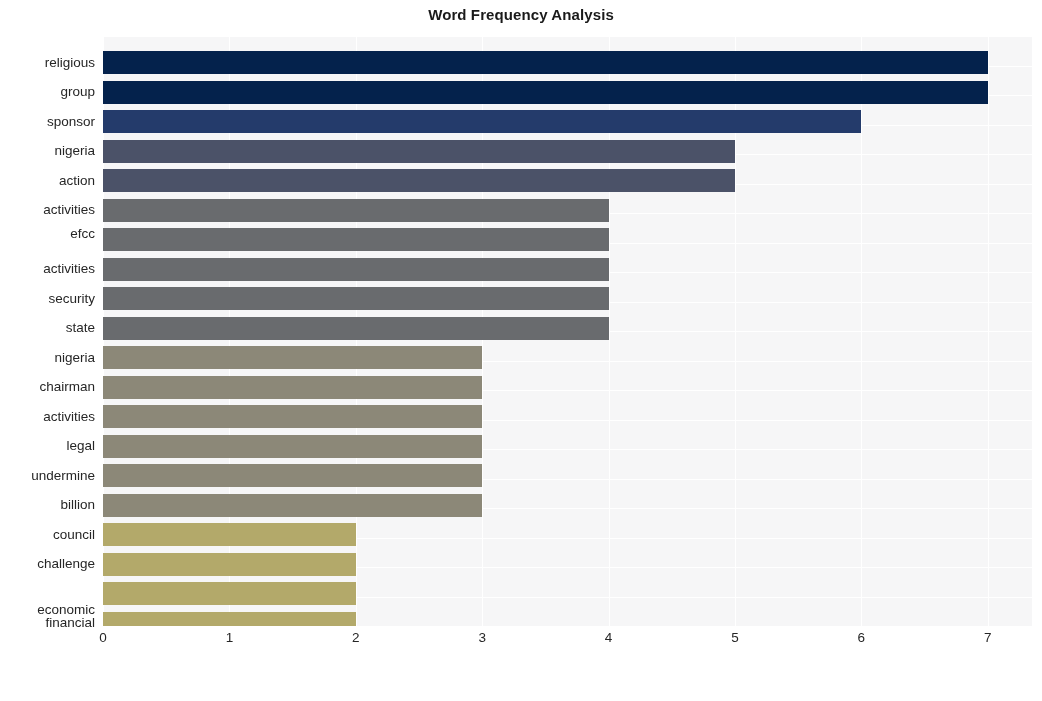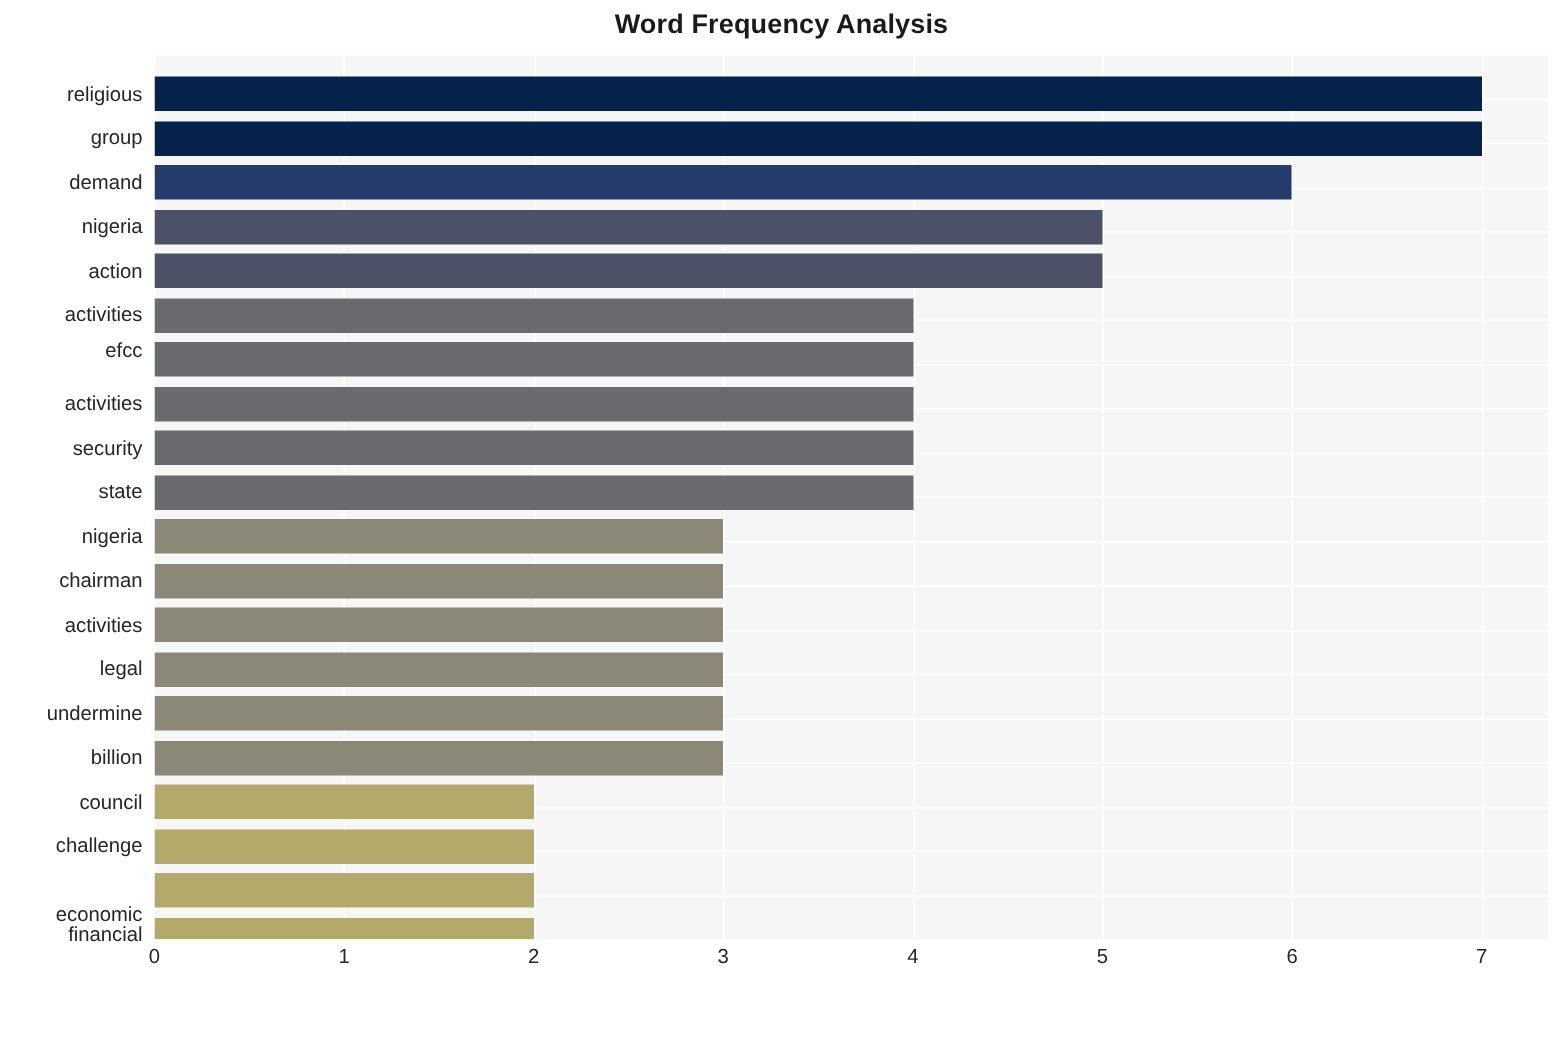--- a/index.html
+++ b/index.html
@@ -18,21 +18,21 @@
     width: 1042px;
     height: 701px;
     background: #ffffff;
   }
   #chart-title {
     position: absolute;
     left: 0;
     top: 6px;
     width: 1042px;
     text-align: center;
-    font-size: 18px;
+    font-size: 15px;
     font-weight: bold;
     color: #1a1a1a;
     letter-spacing: 0.1px;
   }
   
   #plot-area {
     position: absolute;
     left: 103px;
     top: 36px;
     width: 929px;
@@ -163,21 +163,21 @@
         <div class="bar" style="left: 0px; top: 487.25px; width: 252.789px; background: rgb(179, 169, 106);"></div>
         <div class="bar" style="left: 0px; top: 516.75px; width: 252.789px; background: rgb(179, 169, 106);"></div>
         <div class="bar" style="left: 0px; top: 546.25px; width: 252.789px; background: rgb(179, 169, 106);"></div>
         <div class="bar" style="left: 0px; top: 575.75px; width: 252.789px; background: rgb(179, 169, 106);"></div>
       </div>
   </div>
 
   <div id="ylabels">
       <div class="ytick-label" style="top: 18.75px;">religious</div>
       <div class="ytick-label" style="top: 48.25px;">group</div>
-      <div class="ytick-label" style="top: 77.75px;">demand</div>
+      <div class="ytick-label" style="top: 77.75px;">sponsor</div>
       <div class="ytick-label" style="top: 107.25px;">nigeria</div>
       <div class="ytick-label" style="top: 136.75px;">action</div>
       <div class="ytick-label" style="top: 166.25px;">activities</div>
       <div class="ytick-label" style="top: 190px; text-align: right;">efcc</div>
       <div class="ytick-label" style="top: 225.25px;">activities</div>
       <div class="ytick-label" style="top: 254.75px;">security</div>
       <div class="ytick-label" style="top: 284.25px;">state</div>
       <div class="ytick-label" style="top: 313.75px;">nigeria</div>
       <div class="ytick-label" style="top: 343.25px;">chairman</div>
       <div class="ytick-label" style="top: 372.75px;">activities</div>

